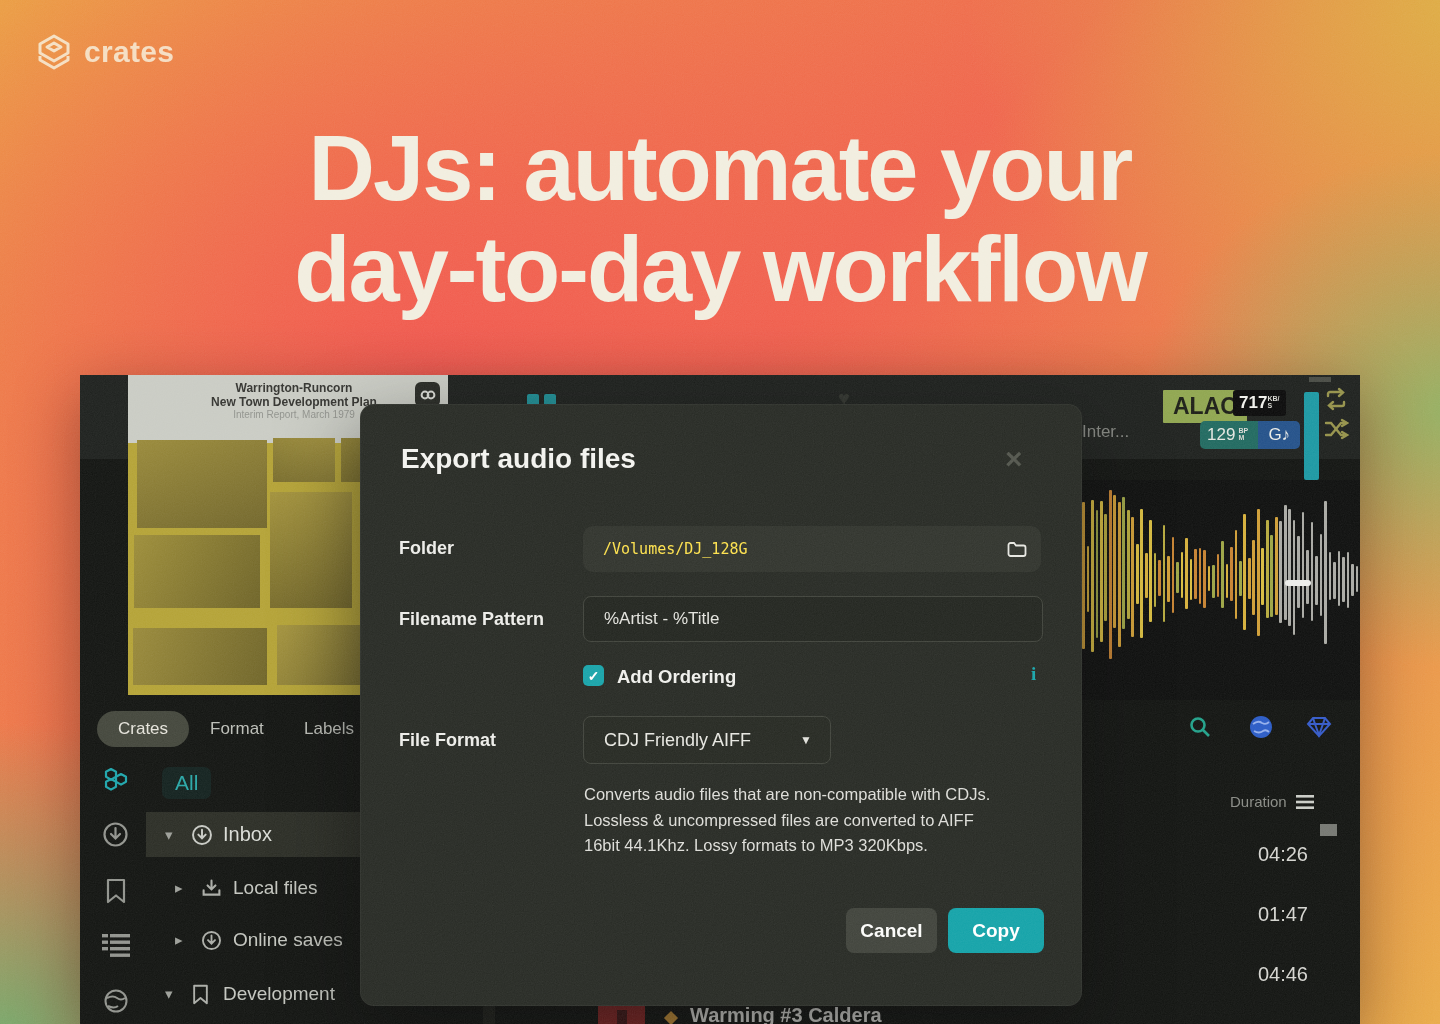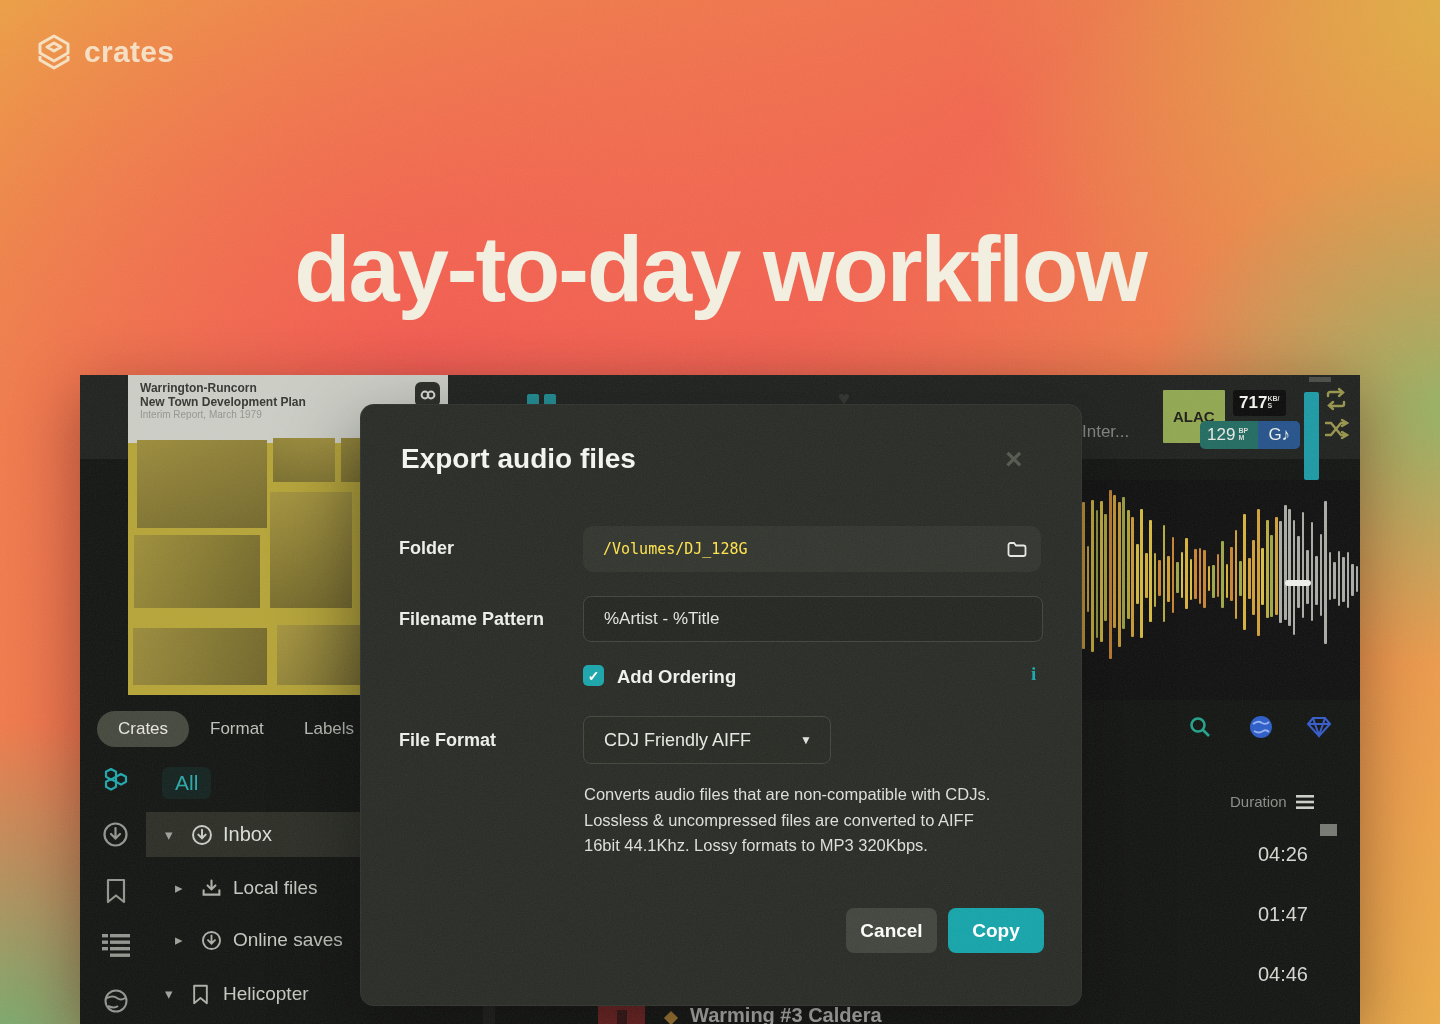--- a/index.html
+++ b/index.html
@@ -28,35 +28,35 @@
         line-height:101px;letter-spacing:-2px;}
 
   
   .app{position:absolute;left:80px;top:375px;width:1280px;height:649px;z-index:10;
        background:#0B0D0A;box-shadow:0 18px 60px rgba(40,10,5,.45);overflow:hidden;}
   .app-header{left:0;top:0;width:1280px;height:84px;background:#171A17;}
 
   
   .album{left:48px;top:0;width:320px;height:320px;background:#B2A030;}
   .album-top{position:absolute;left:0;top:0;right:0;height:68px;background:#C8CAC2;
-             padding:7px 0 0 12px;box-sizing:border-box;}
+             padding:7px 0 0 12px;box-sizing:border-box;text-align:center;}
   .album-top .l1{font-size:12px;font-weight:bold;color:#2E2E2A;line-height:13.5px;}
   .album-top .l3{font-size:10px;color:#8E908A;line-height:12px;}
   .album-chip{position:absolute;right:8px;top:7px;width:25px;height:25px;background:#22241F;
               border-radius:6px;display:flex;align-items:center;justify-content:center;}
   .ph{position:absolute;background:linear-gradient(160deg,#968634,#6E6225);}
 
   
   .pause{left:447px;top:19px;display:flex;gap:5px;}
   .pause i{display:block;width:12px;height:22px;background:#178A91;border-radius:2px;}
   .track-title{left:502px;top:12px;font-size:22px;color:#A4A7A1;white-space:nowrap;}
   .fav{left:758px;top:12px;font-size:20px;color:#2B2E28;}
   .album-info{left:1002px;top:47px;font-size:17px;color:#82847E;}
   .badge-alac{left:1083px;top:15px;background:#8CA34A;color:#15170F;font-weight:bold;
-              font-size:15px;padding:18px 10px;border-radius:1px;}
+              font-size:23px;padding:3px 10px;border-radius:1px;}
   .badge-rate{left:1153px;top:15px;background:#030303;color:#F0F0EB;font-weight:bold;
               font-size:17px;padding:3px 6px;border-radius:3px;display:flex;gap:0;}
   .unit{font-size:7px;line-height:6.5px;width:13px;word-break:break-all;padding-top:3px;
         color:#D8D8D2;font-weight:bold;}
   .badge-bpmkey{left:1120px;top:46px;display:flex;border-radius:5px;overflow:hidden;}
   .badge-bpmkey .bpm{background:#1A655B;padding:4px 7px;display:flex;gap:3px;
                      color:#E3E6E0;font-size:17px;}
   .badge-bpmkey .key{background:#1D4C86;padding:4px 10px;color:#E9EBE6;font-size:17px;}
   .volume{left:1224px;top:17px;width:15px;height:88px;background:#1595A0;border-radius:2px;}
   .vol-tick{left:1229px;top:2px;width:22px;height:5px;background:#43463F;}
@@ -149,21 +149,21 @@
       <g fill="none" stroke="currentColor" stroke-width="3" stroke-linejoin="round">
         <path d="M20 4 L34 12 V21 L20 29 L6 21 V12 Z"></path>
         <path d="M20 11 L27 15 L20 19 L13 15 Z"></path>
         <path d="M6 24 V28 L20 36 L34 28 V24"></path>
       </g>
     </svg>
     <span class="word">crates</span>
   </header>
 
   <h1 class="hero">
-    <br>
+    <span>DJs: automate your</span><br>
     <span>day-to-day workflow</span>
   </h1>
 
   <div class="app">
     <div class="abs app-header"></div>
 
     <div class="abs album">
       <div class="album-top">
         <div class="l1">Warrington-Runcorn</div>
         <div class="l1">New Town Development Plan</div>
@@ -411,21 +411,21 @@
       <span>Online saves</span>
     </div>
 
     <div class="abs trow row-coll">
       <span class="caret">▾</span>
       <span class="ticon">
         <svg width="19" height="23" viewBox="0 0 24 28">
             <path d="M4 3 h16 v22 l-8 -6.5 L4 25 Z" fill="none" stroke="#A8AAA4" stroke-width="2.4" stroke-linejoin="round"></path>
           </svg>
       </span>
-      <span>Helicopter</span>
+      <span>Development</span>
     </div>
 
     <div class="abs divider-v"></div>
 
     <div class="abs artist-ghost">Toshiko Akiyoshi Piano Trio</div>
     <div class="abs thumb-red">
         <i></i>
       </div>
     <div class="abs gold"></div>
     <div class="abs next-title">Warming #3 Caldera</div>

